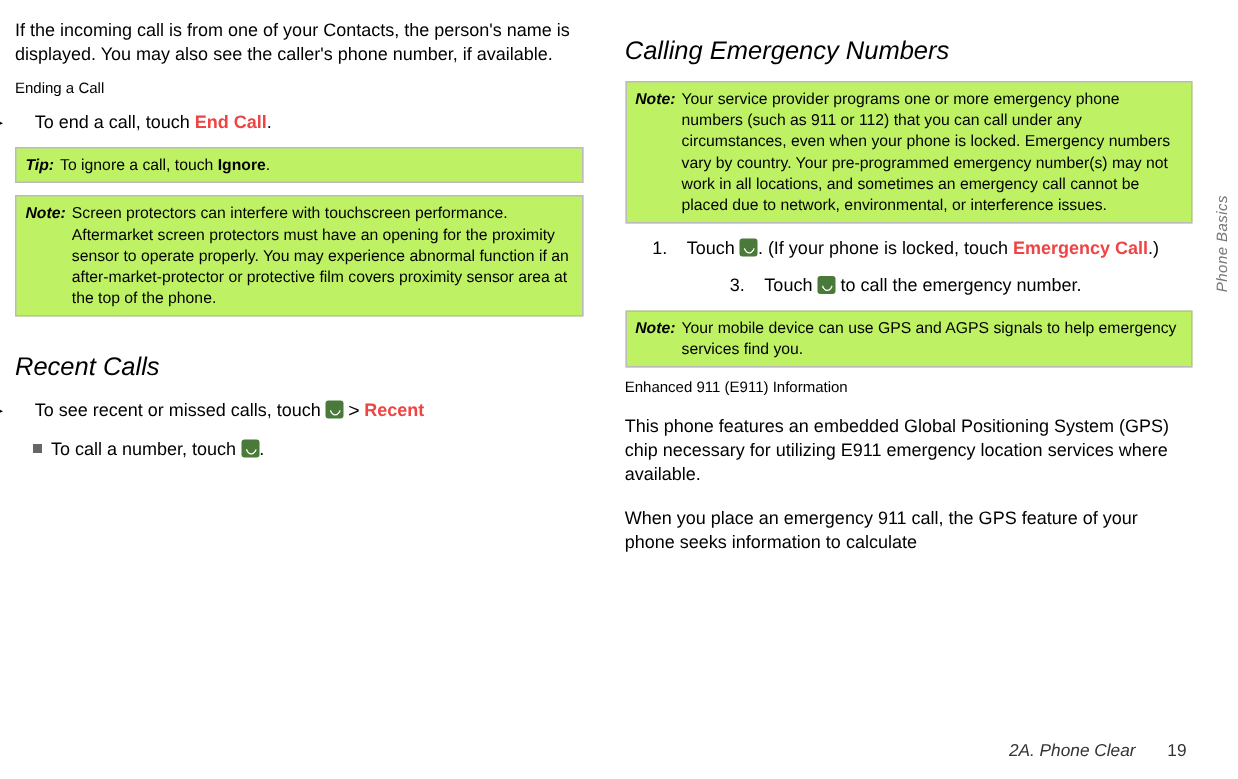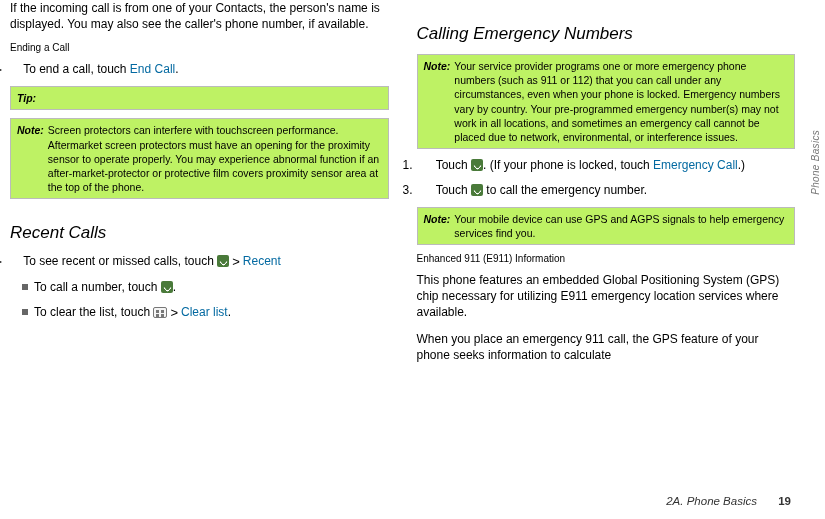--- a/index.html
+++ b/index.html
@@ -20,20 +20,21 @@
   .col {
     flex: 1;
     min-width: 0;
   }
   .col-left { padding-top: 0; }
   .col-right { padding-top: 0; }
   p.body {
     font-size: 12px;
     line-height: 1.35;
     margin-bottom: 10px;
+    margin-top: 12px;
   }
   h2.sub {
     font-size: 10px;
     font-weight: normal;
     margin: 6px 0 8px 0;
   }
   h2.ital {
     font-size: 17px;
     font-style: italic;
     font-weight: normal;
@@ -59,21 +60,21 @@
   .substep .square {
     display: inline-block;
     width: 6px;
     height: 6px;
     background: #666;
     margin-right: 6px;
     vertical-align: middle;
     position: relative;
     top: -1px;
   }
-  .bold { font-weight: normal; color: #0369a1;}
+  .bold { font-weight: bold; color: #ef4444;}
   .boldblack { font-weight: bold; color: #000;}
   .callout {
     background: #bef264;
     border: 1px solid #bbb;
     font-size: 10.5px;
     line-height: 1.35;
     padding: 4px 6px;
     margin: 6px 0 8px 0;
     display: flex;
   }
@@ -139,73 +140,74 @@
   }
   .footer {
     position: absolute;
     bottom: 12px;
     right: 34px;
     font-size: 11.5px;
     font-style: italic;
     color: #333;
   }
   .footer .pn {
-    font-weight: bold;
+    font-weight: normal;
     font-style: normal;
     margin-left: 18px;
   }
   .num { font-weight: normal; }
   ol.steps { list-style: none; padding: 0; margin: 0 0 8px 0;}
   ol.steps li {
     font-size: 12px;
     line-height: 1.4;
     margin: 0 0 8px 18px;
     text-indent: -16px;
+    text-align: center;
   }
   ol.steps li .n { display:inline-block; width:14px;}
 </style>
 </head>
 <body>
 
 <div class="page">
 
   <div class="col col-left">
     <p class="body">If the incoming call is from one of your Contacts, the person's name is displayed. You may also see the caller's phone number, if available.</p>
 
     <h2 class="sub">Ending a Call</h2>
 
     <p class="step">
       <span class="bullet-sym">▸</span>
       <span>To end a call, touch </span><span class="bold">End Call</span><span>.</span>
     </p>
 
     <div class="callout">
       <span class="label">Tip:</span>
+      <span class="text">
+        <span>To ignore a call, touch </span><span class="boldblack">Ignore</span><span>.</span>
+      </span>
     </div>
 
     <div class="callout">
       <span class="label">Note:</span>
       <span class="text">Screen protectors can interfere with touchscreen performance. Aftermarket screen protectors must have an opening for the proximity sensor to operate properly. You may experience abnormal function if an after-market-protector or protective film covers proximity sensor area at the top of the phone.</span>
     </div>
 
     <h2 class="ital">Recent Calls</h2>
 
     <p class="step">
       <span class="bullet-sym">▸</span>
       <span>To see recent or missed calls, touch </span><span class="icon-phone"></span><span class="gt">&gt;</span><span class="bold">Recent</span>
     </p>
 
     <p class="substep">
       <span class="square"></span><span>To call a number, touch </span><span class="icon-phone"></span><span>.</span>
     </p>
 
 
-    <p class="substep">
-      <span class="square"></span><span>To clear the list, touch </span><span class="icon-menu"></span><span class="gt">&gt;</span><span class="bold">Clear list</span><span>.</span>
-    </p>
   </div>
 
   <div class="col col-right">
     <h2 class="ital">Calling Emergency Numbers</h2>
 
     <div class="callout">
       <span class="label">Note:</span>
       <span class="text">Your service provider programs one or more emergency phone numbers (such as 911 or 112) that you can call under any circumstances, even when your phone is locked. Emergency numbers vary by country. Your pre-programmed emergency number(s) may not work in all locations, and sometimes an emergency call cannot be placed due to network, environmental, or interference issues.</span>
     </div>
 
@@ -228,15 +230,15 @@
     <h2 class="sub">Enhanced 911 (E911) Information</h2>
 
     <p class="body">This phone features an embedded Global Positioning System (GPS) chip necessary for utilizing E911 emergency location services where available.</p>
     <p class="body">When you place an emergency 911 call, the GPS feature of your phone seeks information to calculate</p>
   </div>
 </div>
 
 <div class="side-tab">Phone Basics</div>
 
 <div class="footer">
-  <span>2A. Phone Basics</span>
+  <span>2A. Phone Clear</span>
   <span class="pn">19</span>
 </div>
 
 </body></html>

